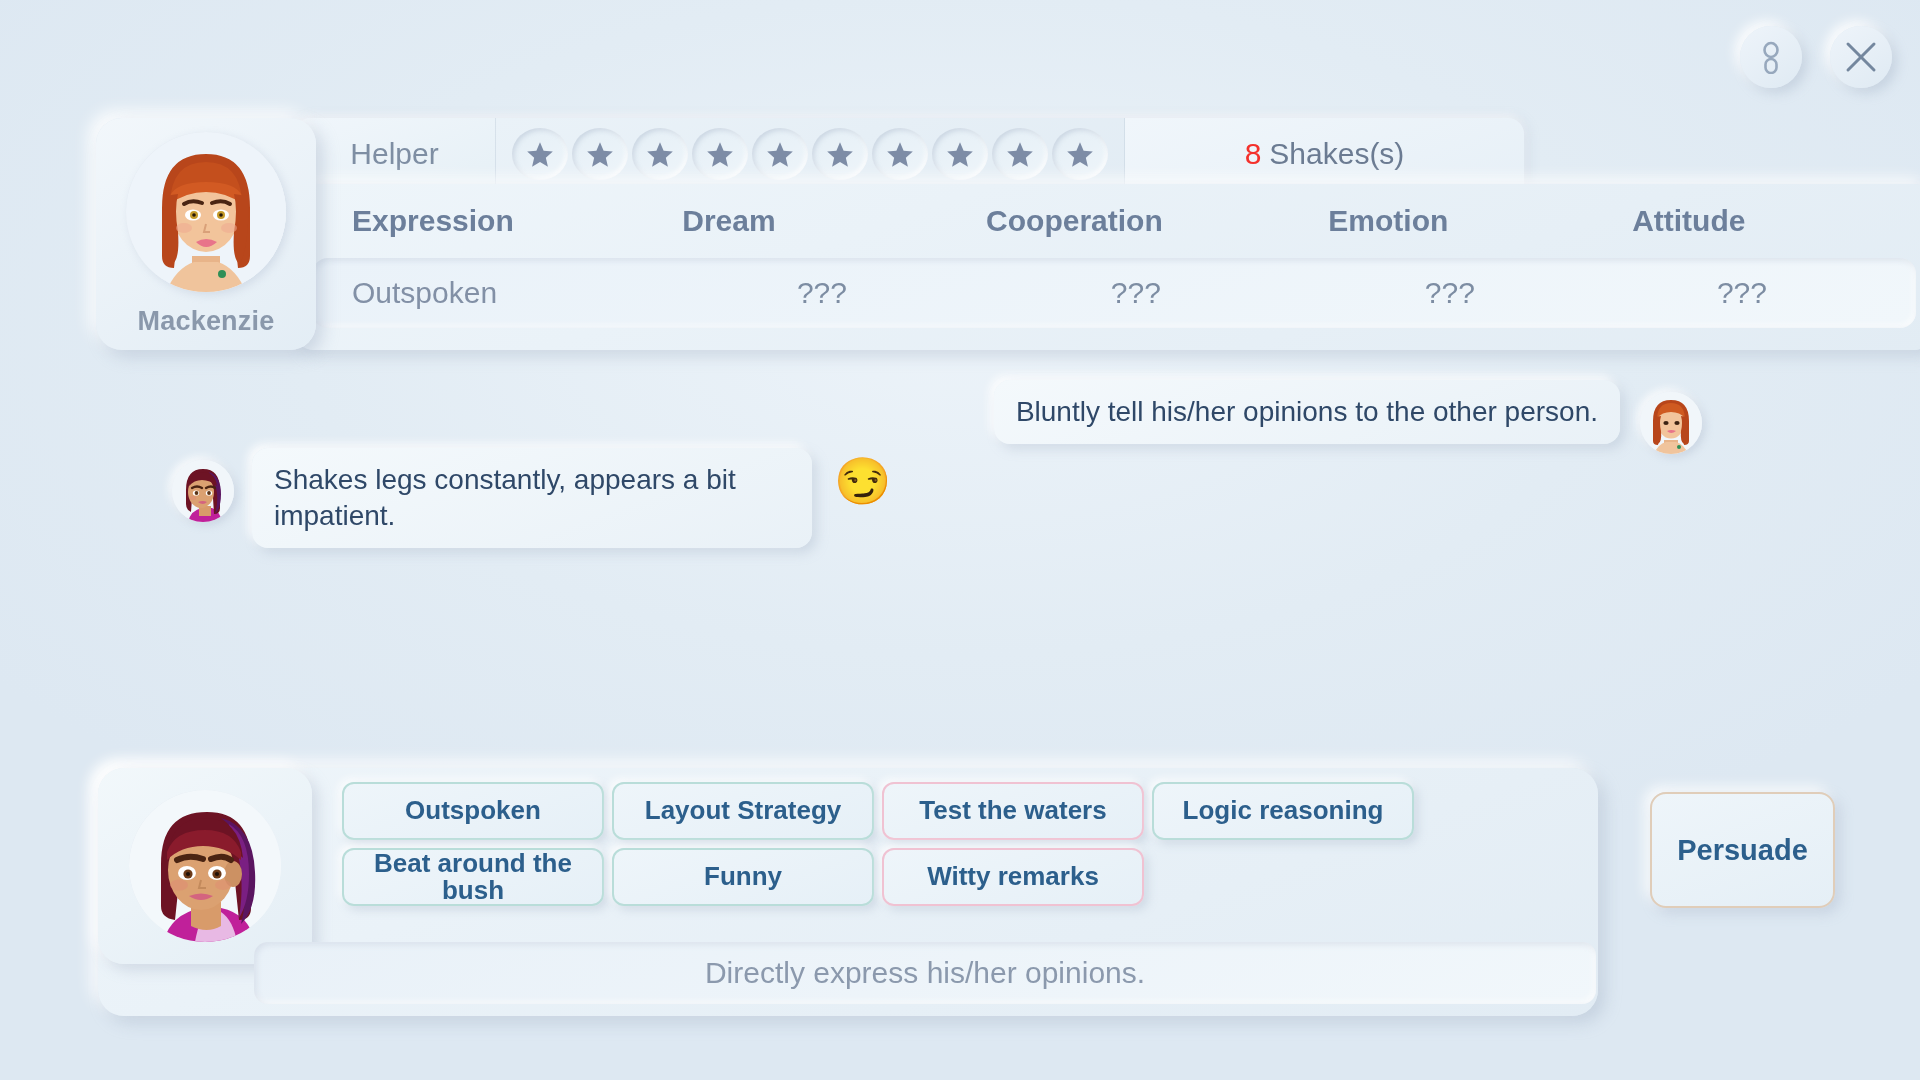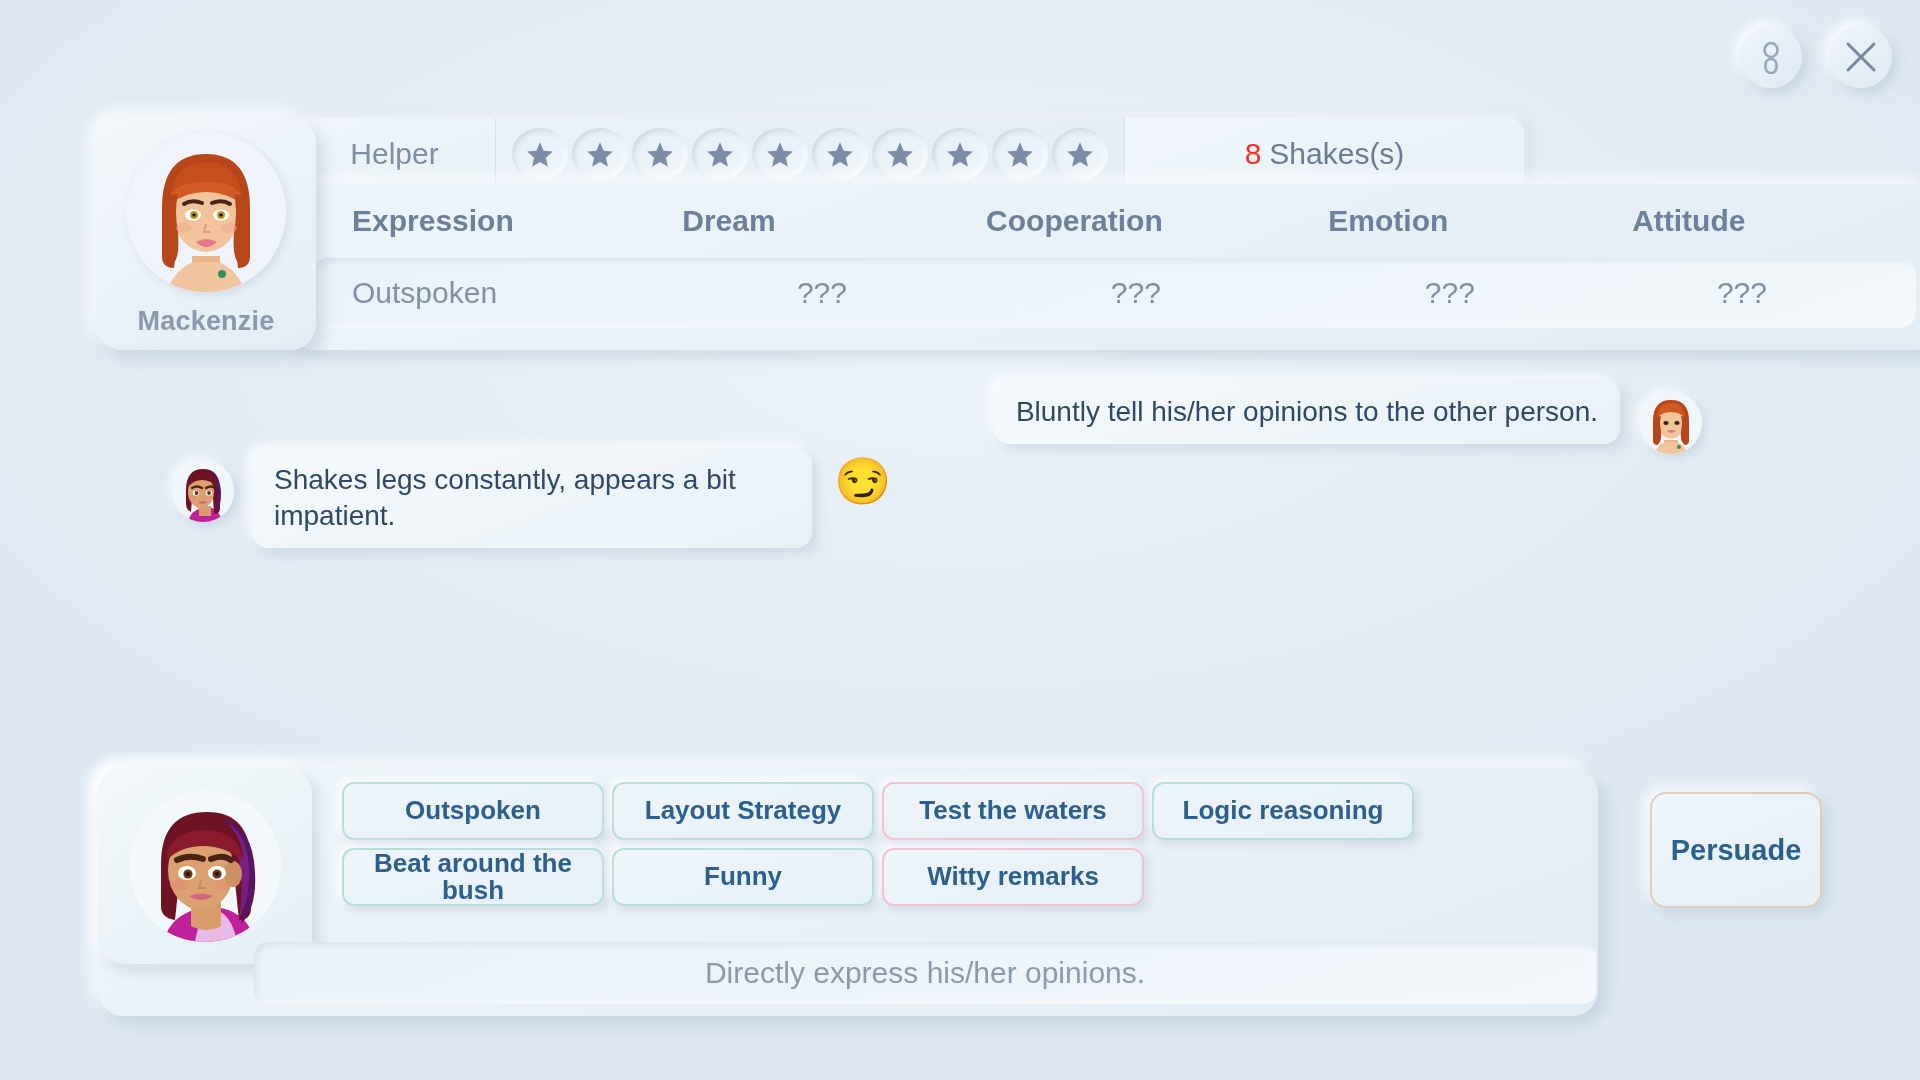--- a/index.html
+++ b/index.html
@@ -205,21 +205,21 @@
     box-shadow: 4px 4px 10px rgba(163,177,198,0.35),
                -3px -3px 9px rgba(255,255,255,0.9);
     border: 2px solid #b9ddd9;
     cursor: pointer;
     padding: 0 6px;
   }
   .skill.rose { border-color: #f0c2d2; }
 
   .persuade-btn {
     position: absolute; left: 1650px; top: 792px;
-    width: 172px; height: 116px;
+    width: 185px; height: 116px;
     border-radius: 16px;
     display:flex; align-items:center; justify-content:center;
     font-size: 29px; font-weight: bold; color: #2c5f8c;
     background: linear-gradient(160deg,#eef5fa,#e5eff6);
     box-shadow: 5px 5px 13px rgba(163,177,198,0.38),
                -5px -5px 13px rgba(255,255,255,0.9);
     border: 2px solid #e0cdb9;
     cursor: pointer;
   }
 

